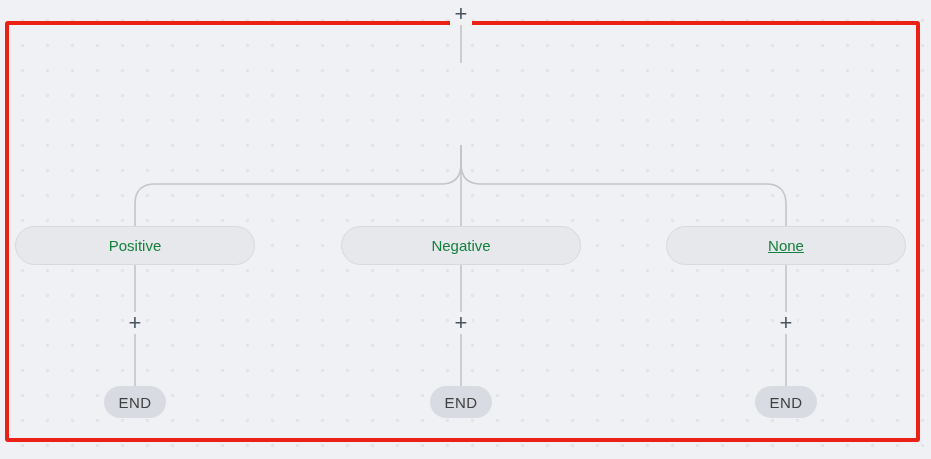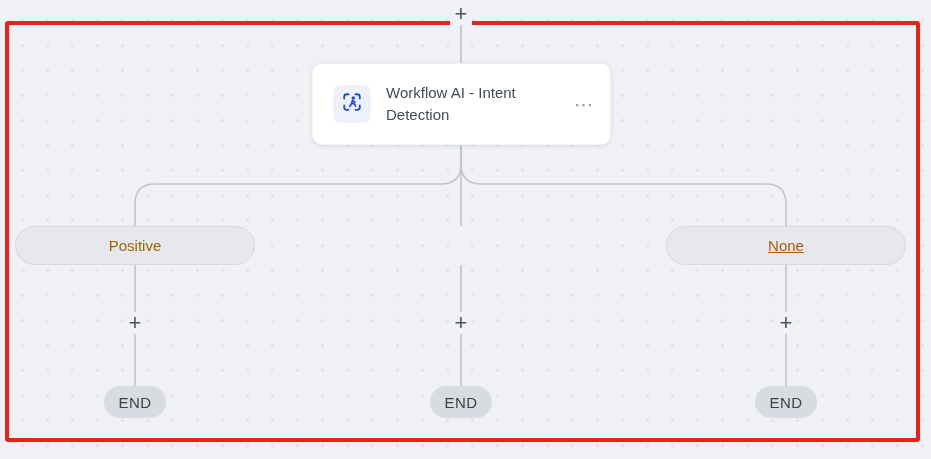--- a/index.html
+++ b/index.html
@@ -92,21 +92,21 @@
 
   .branch-pill {
     position: absolute;
     top: 226px;
     width: 240px; height: 39px;
     background: #E6E8EB;
     border: 1px solid #D7D9DD;
     border-radius: 20px;
     display: flex; align-items: center; justify-content: center;
     font-size: 15px;
-    color: #a16207;
+    color: #15803d;
     z-index: 3;
     cursor: pointer;
   }
   .pill-b0 { left: 15px; }
   .pill-b1 { left: 341px; }
   .pill-b2 { left: 666px; text-decoration: underline; }
 
   .end-pill {
     position: absolute;
     top: 386px;
@@ -140,47 +140,26 @@
       <path d="M135 265 V386"></path>
       <path d="M461 265 V386"></path>
       <path d="M786 265 V386"></path>
     </g>
   </svg>
 
   <div class="plus plus-top">
     <span>+</span>
   </div>
 
-  <div class="node-card">
-    <div class="node-icon-box">
-      <span>
-        <svg width="22" height="22" viewBox="0 0 24 24">
-          <g fill="none" stroke="#1D4ED8" stroke-width="2" stroke-linecap="round">
-            <path d="M8.2 3.5 H6.3 C4.8 3.5 3.5 4.8 3.5 6.3 V8.2"></path>
-            <path d="M15.8 3.5 H17.7 C19.2 3.5 20.5 4.8 20.5 6.3 V8.2"></path>
-            <path d="M8.2 20.5 H6.3 C4.8 20.5 3.5 19.2 3.5 17.7 V15.8"></path>
-            <path d="M15.8 20.5 H17.7 C19.2 20.5 20.5 19.2 20.5 17.7 V15.8"></path>
-          </g>
-          <circle cx="13.4" cy="7.6" r="1.9" fill="#1D4ED8"></circle>
-          <g fill="none" stroke="#1D4ED8" stroke-width="1.9" stroke-linecap="round" stroke-linejoin="round">
-            <path d="M12.6 10.2 L11.8 13.4 L9.6 16.6"></path>
-            <path d="M11.8 13.4 L14.6 14.1 L15.9 16.4"></path>
-            <path d="M12.5 10.8 L15.3 12"></path>
-          </g>
-        </svg>
-      </span>
-    </div>
-    <div class="node-title">Workflow AI - Intent Detection</div>
-    <div class="node-menu">
-      <span>⋯</span>
-    </div>
-  </div>
 
   <div class="branch-pill pill-b0">
     <span>Positive</span>
+  </div>
+  <div class="branch-pill pill-b1">
+    <span>Negative</span>
   </div>
   <div class="branch-pill pill-b2">
     <span>None</span>
   </div>
 
   <div class="plus plus-b0">
     <span>+</span>
   </div>
   <div class="plus plus-b1">
     <span>+</span>

